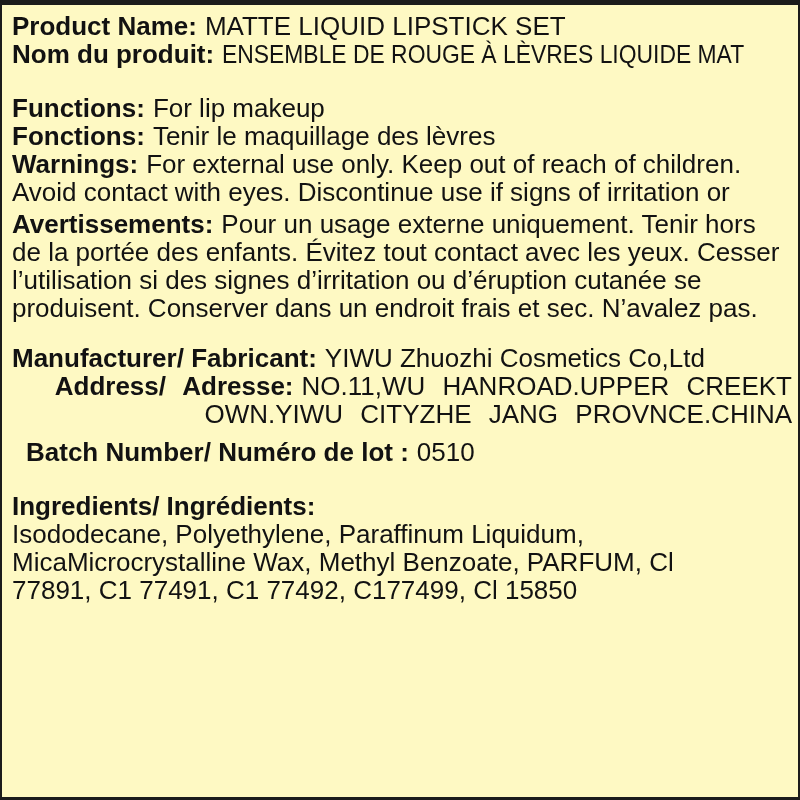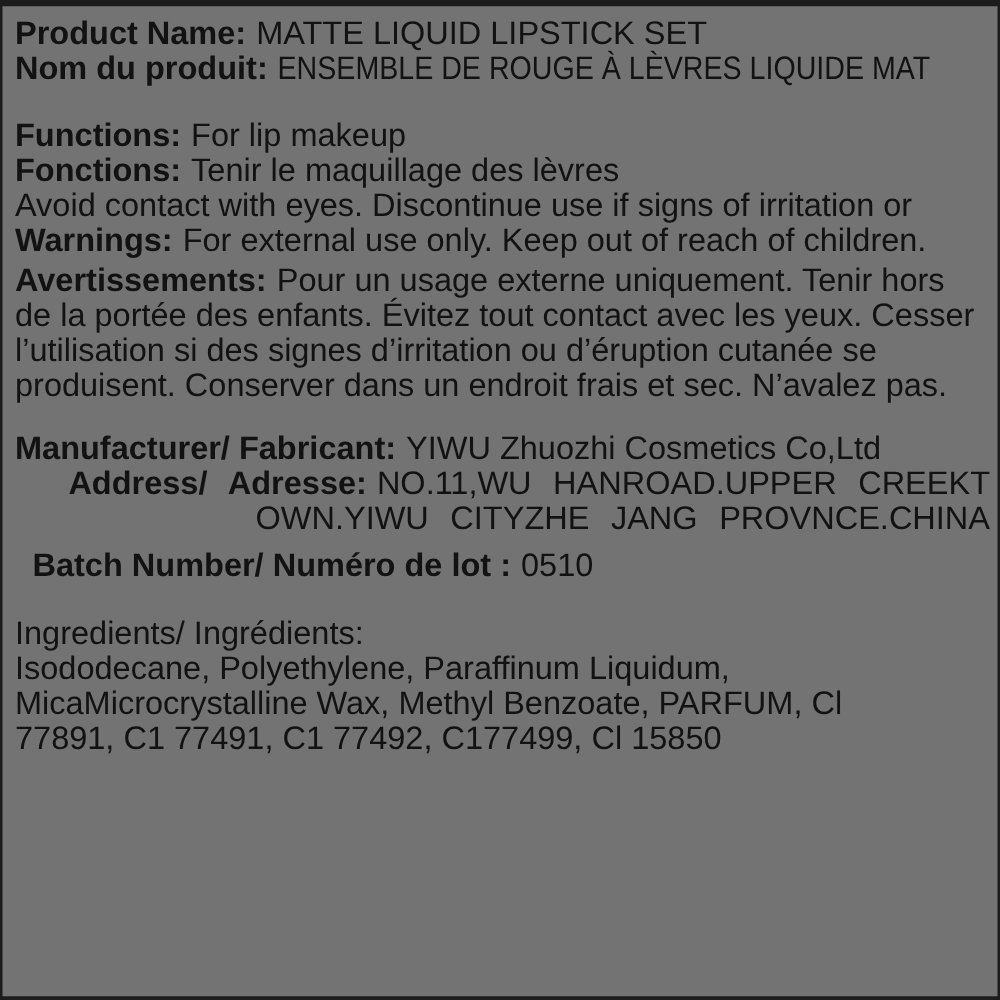--- a/index.html
+++ b/index.html
@@ -1,21 +1,21 @@
 <!DOCTYPE html>
 <html><head>
 <meta charset="utf-8">
 <style>
   * { margin: 0; padding: 0; box-sizing: border-box; }
   html, body { width: 800px; height: 800px; background: #ffffff; }
   .label-page {
     position: absolute;
     left: 0; top: 0;
     width: 800px; height: 800px;
-    background: #737373;
+    background: #fef9c3;
     border: 2px solid #1c1c1c;
     border-top-width: 5px;
     border-bottom-width: 3px;
     padding: 7px 6px 0 10px;
     font-family: "Liberation Sans", "DejaVu Sans", sans-serif;
     font-size: 26px;
     line-height: 28px;
     color: #121212;
     overflow: hidden;
   }
@@ -28,21 +28,21 @@
     transform-origin: 0 60%;
     white-space: nowrap;
   }
   .block-product { margin-bottom: 26px; }
   .block-functions { }
   .block-warnings { margin-bottom: 4px; }
   .block-avertissements { margin-bottom: 22px; }
   .block-address .wide { word-spacing: 10px; text-align: right; }
   .block-batch { margin-top: 10px; margin-left: 14px; }
   .block-ingredients { margin-top: 26px; }
-  .heading { font-weight: normal; }
+  .heading { font-weight: bold; }
 </style>
 </head>
 <body>
 
 <div class="label-page">
 
   <div class="block-product">
     <div class="line">
       <span class="lbl">Product Name:</span><span class="val">MATTE LIQUID LIPSTICK SET</span>
     </div>
@@ -54,24 +54,24 @@
   <div class="block-functions">
     <div class="line">
       <span class="lbl">Functions:</span><span class="val">For lip makeup</span>
     </div>
     <div class="line">
       <span class="lbl">Fonctions:</span><span class="val">Tenir le maquillage des lèvres</span>
     </div>
   </div>
 
   <div class="block-warnings">
-    <div class="line val">Avoid contact with eyes. Discontinue use if signs of irritation or</div>
     <div class="line">
       <span class="lbl">Warnings:</span><span class="val">For external use only. Keep out of reach of children.</span>
     </div>
+    <div class="line val">Avoid contact with eyes. Discontinue use if signs of irritation or</div>
   </div>
 
   <div class="block-avertissements">
     <div class="line">
       <span class="lbl">Avertissements:</span><span class="val">Pour un usage externe uniquement. Tenir hors</span>
     </div>
     <div class="line val">de la portée des enfants. Évitez tout contact avec les yeux. Cesser</div>
     <div class="line val">l’utilisation si des signes d’irritation ou d’éruption cutanée se</div>
     <div class="line val">produisent. Conserver dans un endroit frais et sec. N’avalez pas.</div>
   </div>

